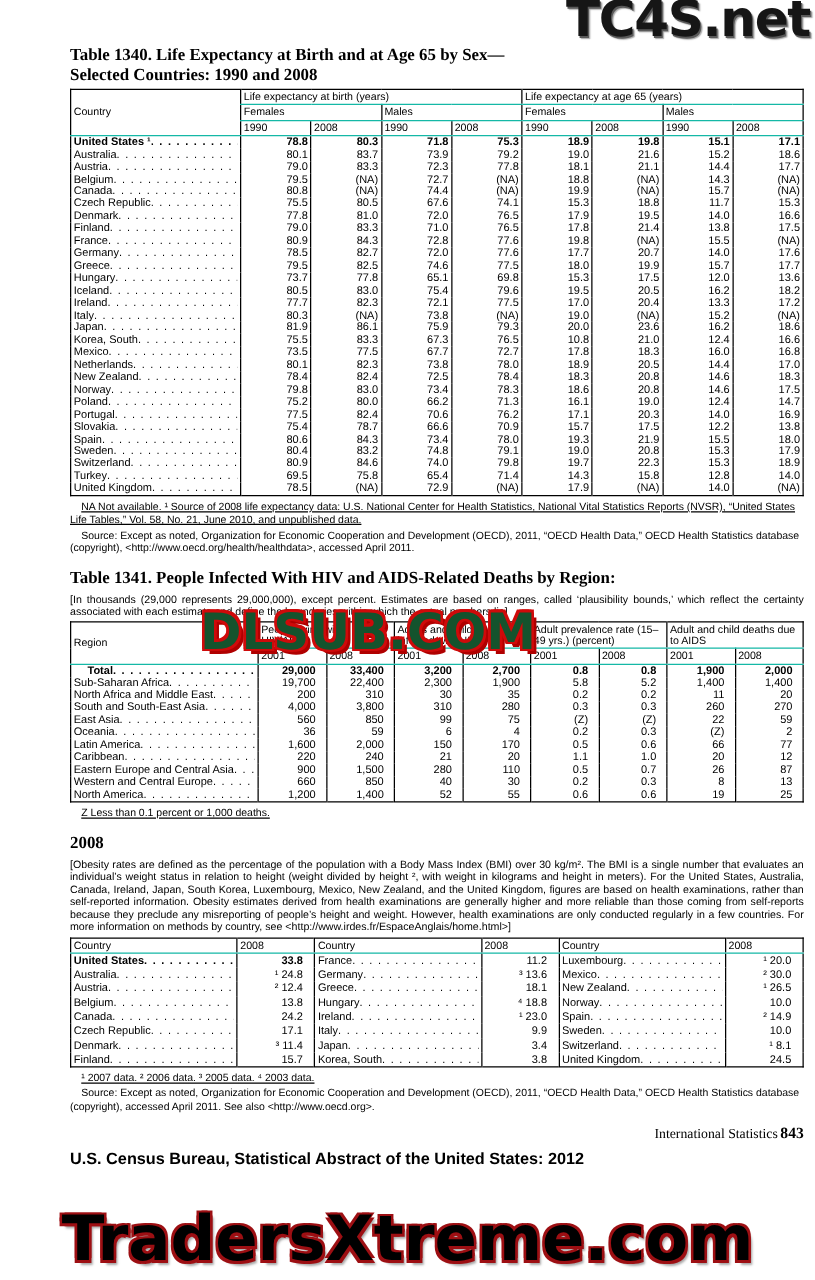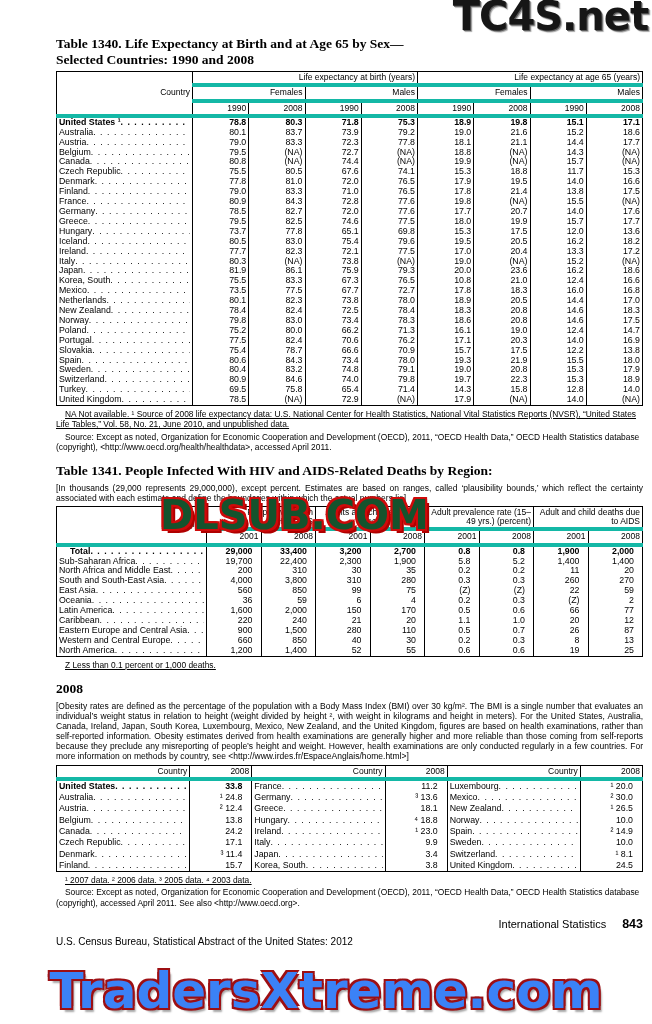--- a/index.html
+++ b/index.html
@@ -7,22 +7,22 @@
         font-family:"Liberation Sans",sans-serif;}
   .content{padding:36px 9px 0 56px;}
 
   .tbl-title{font-family:"Liberation Serif",serif;font-weight:bold;font-size:13.5px;line-height:1.16;margin:0 0 4px 0;}
   .tbl-title .tline{display:block;}
   .t-space{margin-top:11px;}
 
   .bracket{font-size:8.5px;line-height:1.2;margin:1px 0 3px 0;text-align:justify;}
 
   table.stat{width:100%;border-collapse:collapse;border:1px solid #000;font-size:8.8px;table-layout:fixed;}
-  table.stat th{font-weight:normal;text-align:right;vertical-align:middle;padding:1px 2px;line-height:1.08;
-                border-left:1px solid #000;border-bottom:4px solid #14b8a6;font-size:8.5px;}
+  table.stat th{font-weight:normal;text-align:left;vertical-align:middle;padding:1px 2px;line-height:1.08;
+                border-left:1px solid #000;border-bottom:1px solid #14b8a6;font-size:8.5px;}
   table.stat th.name-head{border-left:none;}
   table.stat tbody td{border-left:1px solid #000;padding:0 2px;height:9.9px;line-height:9.9px;vertical-align:middle;overflow:hidden;}
   table.stat tbody td:first-child{border-left:none;}
   #t1342 tbody td{height:11.3px;line-height:11.3px;}
   td.num{text-align:right;padding-right:13px;}
   #t1341 td.num{padding-right:8px;}
   #t1342 td.num{padding-right:9px;}
 
   .name-cell{text-align:left;}
   .leader{display:flex;align-items:baseline;overflow:hidden;}
@@ -30,35 +30,35 @@
   .dots{flex:1 1 auto;overflow:hidden;white-space:nowrap;}
   .dots::before{content:" . . . . . . . . . . . . . . . . . . . . . . . . . . . . . . . . . . . . . . . . . . . .";letter-spacing:1px;}
   .bold{font-weight:bold;}
   .indent .leader{padding-left:11px;}
 
   .note{font-size:8.4px;line-height:1.22;margin:2px 0 0 0;text-indent:9px;}
   .note.first{margin-top:3px;text-decoration:underline;}
 
   .tbl-wrap{position:relative;}
 
-  .pf{display:flex;justify-content:flex-end;align-items:baseline;gap:16px;margin-top:9px;
-      font-family:Liberation Sans, sans-serif;text-align:right;}
+  .pf{display:flex;justify-content:flex-end;align-items:baseline;gap:2px;margin-top:9px;
+      font-family:Liberation Serif, serif;text-align:right;}
   .pf .sec{font-size:11px;}
   .pf .pg{font-size:12.5px;font-weight:bold;}
-  .credit{font-size:10px;margin-top:5px;}
+  .credit{font-size:13px;margin-top:5px;font-weight:bold;}
 
   .wm{position:absolute;pointer-events:none;white-space:nowrap;z-index:5;}
   .wm-top{top:-7px;right:4px;font-family:"DejaVu Sans",sans-serif;font-weight:bold;font-size:40px;
           letter-spacing:-1px;color:#161616;
           text-shadow:1px 1px 0 #5a5a5a,2px 2px 1px rgba(0,0,0,0.35);}
   .wm-mid{top:-14px;left:104px;font-family:"DejaVu Sans",sans-serif;font-weight:bold;font-size:40px;color:#14532d;
           text-shadow:-2px -2px 0 #cf0a0a,2px -2px 0 #cf0a0a,-2px 2px 0 #cf0a0a,2px 2px 0 #cf0a0a,
                       0 -2px 0 #cf0a0a,0 2px 0 #cf0a0a,-2px 0 0 #cf0a0a,2px 0 0 #cf0a0a,4px 4px 0 #b00000;}
   .wm-bottom{bottom:4px;left:50%;transform:translateX(-50%);font-family:"DejaVu Sans",sans-serif;font-weight:bold;
-             font-size:50px;color:#3b82f6;
+             font-size:50px;color:#000000;
              text-shadow:-2px -2px 0 #9d0f13,2px -2px 0 #9d0f13,-2px 2px 0 #9d0f13,2px 2px 0 #9d0f13,3px 4px 2px rgba(0,0,0,0.35);}
 </style>
 </head>
 <body>
 
 <div class="page">
 
   <div class="wm wm-top">TC4S.net</div>
 
   <div class="content">

